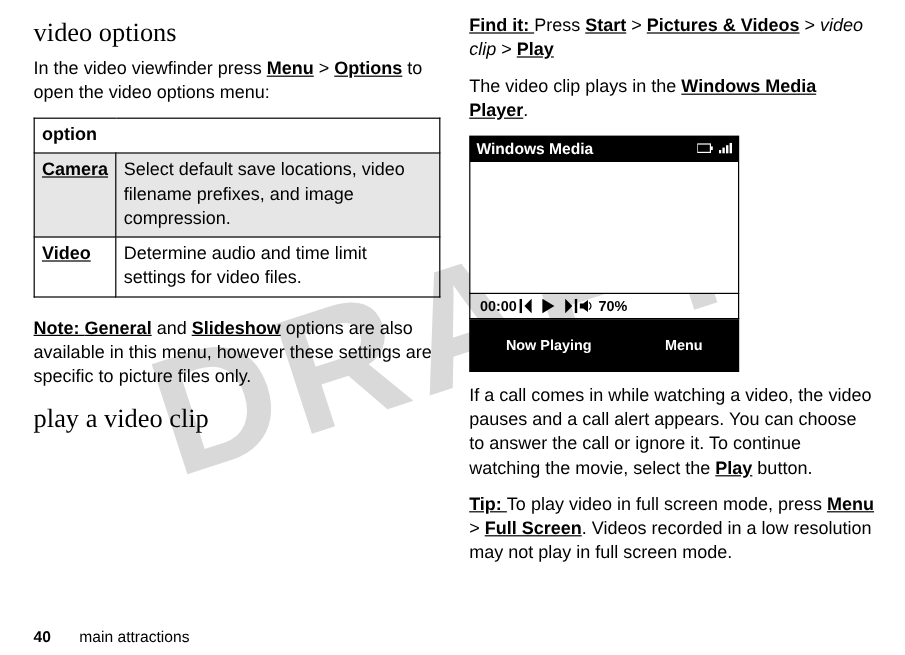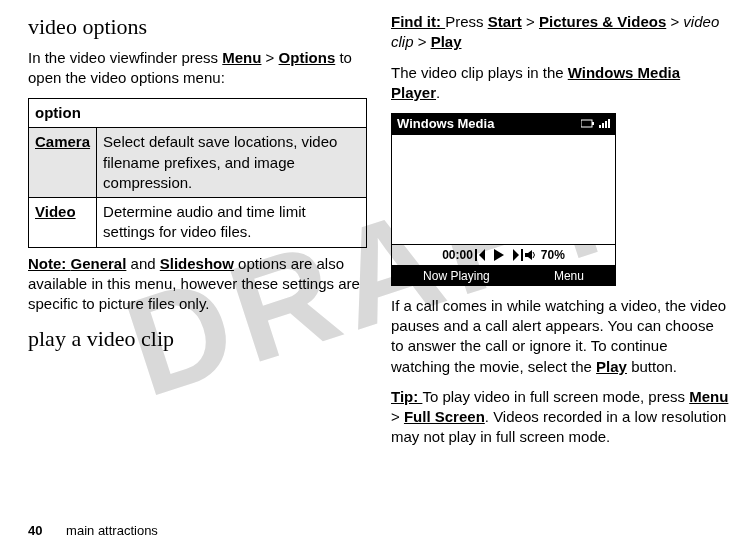--- a/index.html
+++ b/index.html
@@ -43,21 +43,21 @@
     font-size: 22px;
     margin-bottom: 6px;
     font-family: Liberation Serif, serif;
   }
   .bodytext { margin-bottom: 10px; }
   .cond { font-family: "Arial Narrow", Arial, sans-serif; font-stretch: condensed; font-weight: bold; text-decoration: underline; }
   .ital { font-style: italic; }
   table.opts {
     width: 100%;
     border-collapse: collapse;
-    margin-bottom: 6px;
+    margin-bottom: 16px;
   }
   table.opts th, table.opts td {
     border: 1px solid #000;
     padding: 4px 6px;
     text-align: left;
     vertical-align: top;
     font-size: 15px;
   }
   table.opts th {
     font-weight: bold;
@@ -88,34 +88,34 @@
     border: 1px solid #000;
     border-top: none;
     height: 110px;
     background: #fff;
   }
   .phone .controls {
     border: 1px solid #000;
     border-top: none;
     display: flex;
     align-items: center;
-    justify-content: center;
+    justify-content: flex-start;
     padding: 2px 8px;
     font-size: 12px;
     font-weight: bold;
   }
   .phone .controls .btns { display: flex; gap: 6px; align-items: center; }
   .phone .softkeys {
     background: #000;
     color: #fff;
     display: flex;
     justify-content: space-around;
-    font-weight: normal;
+    font-weight: bold;
     font-size: 12px;
-    padding: 2px 0;
+    padding: 14px 0;
   }
   .footer {
     position: absolute;
     bottom: 8px;
     left: 28px;
     font-size: 13px;
     z-index: 1;
   }
   .footer .pg { font-weight: bold; margin-right: 20px; text-align: right; }
 </style>

